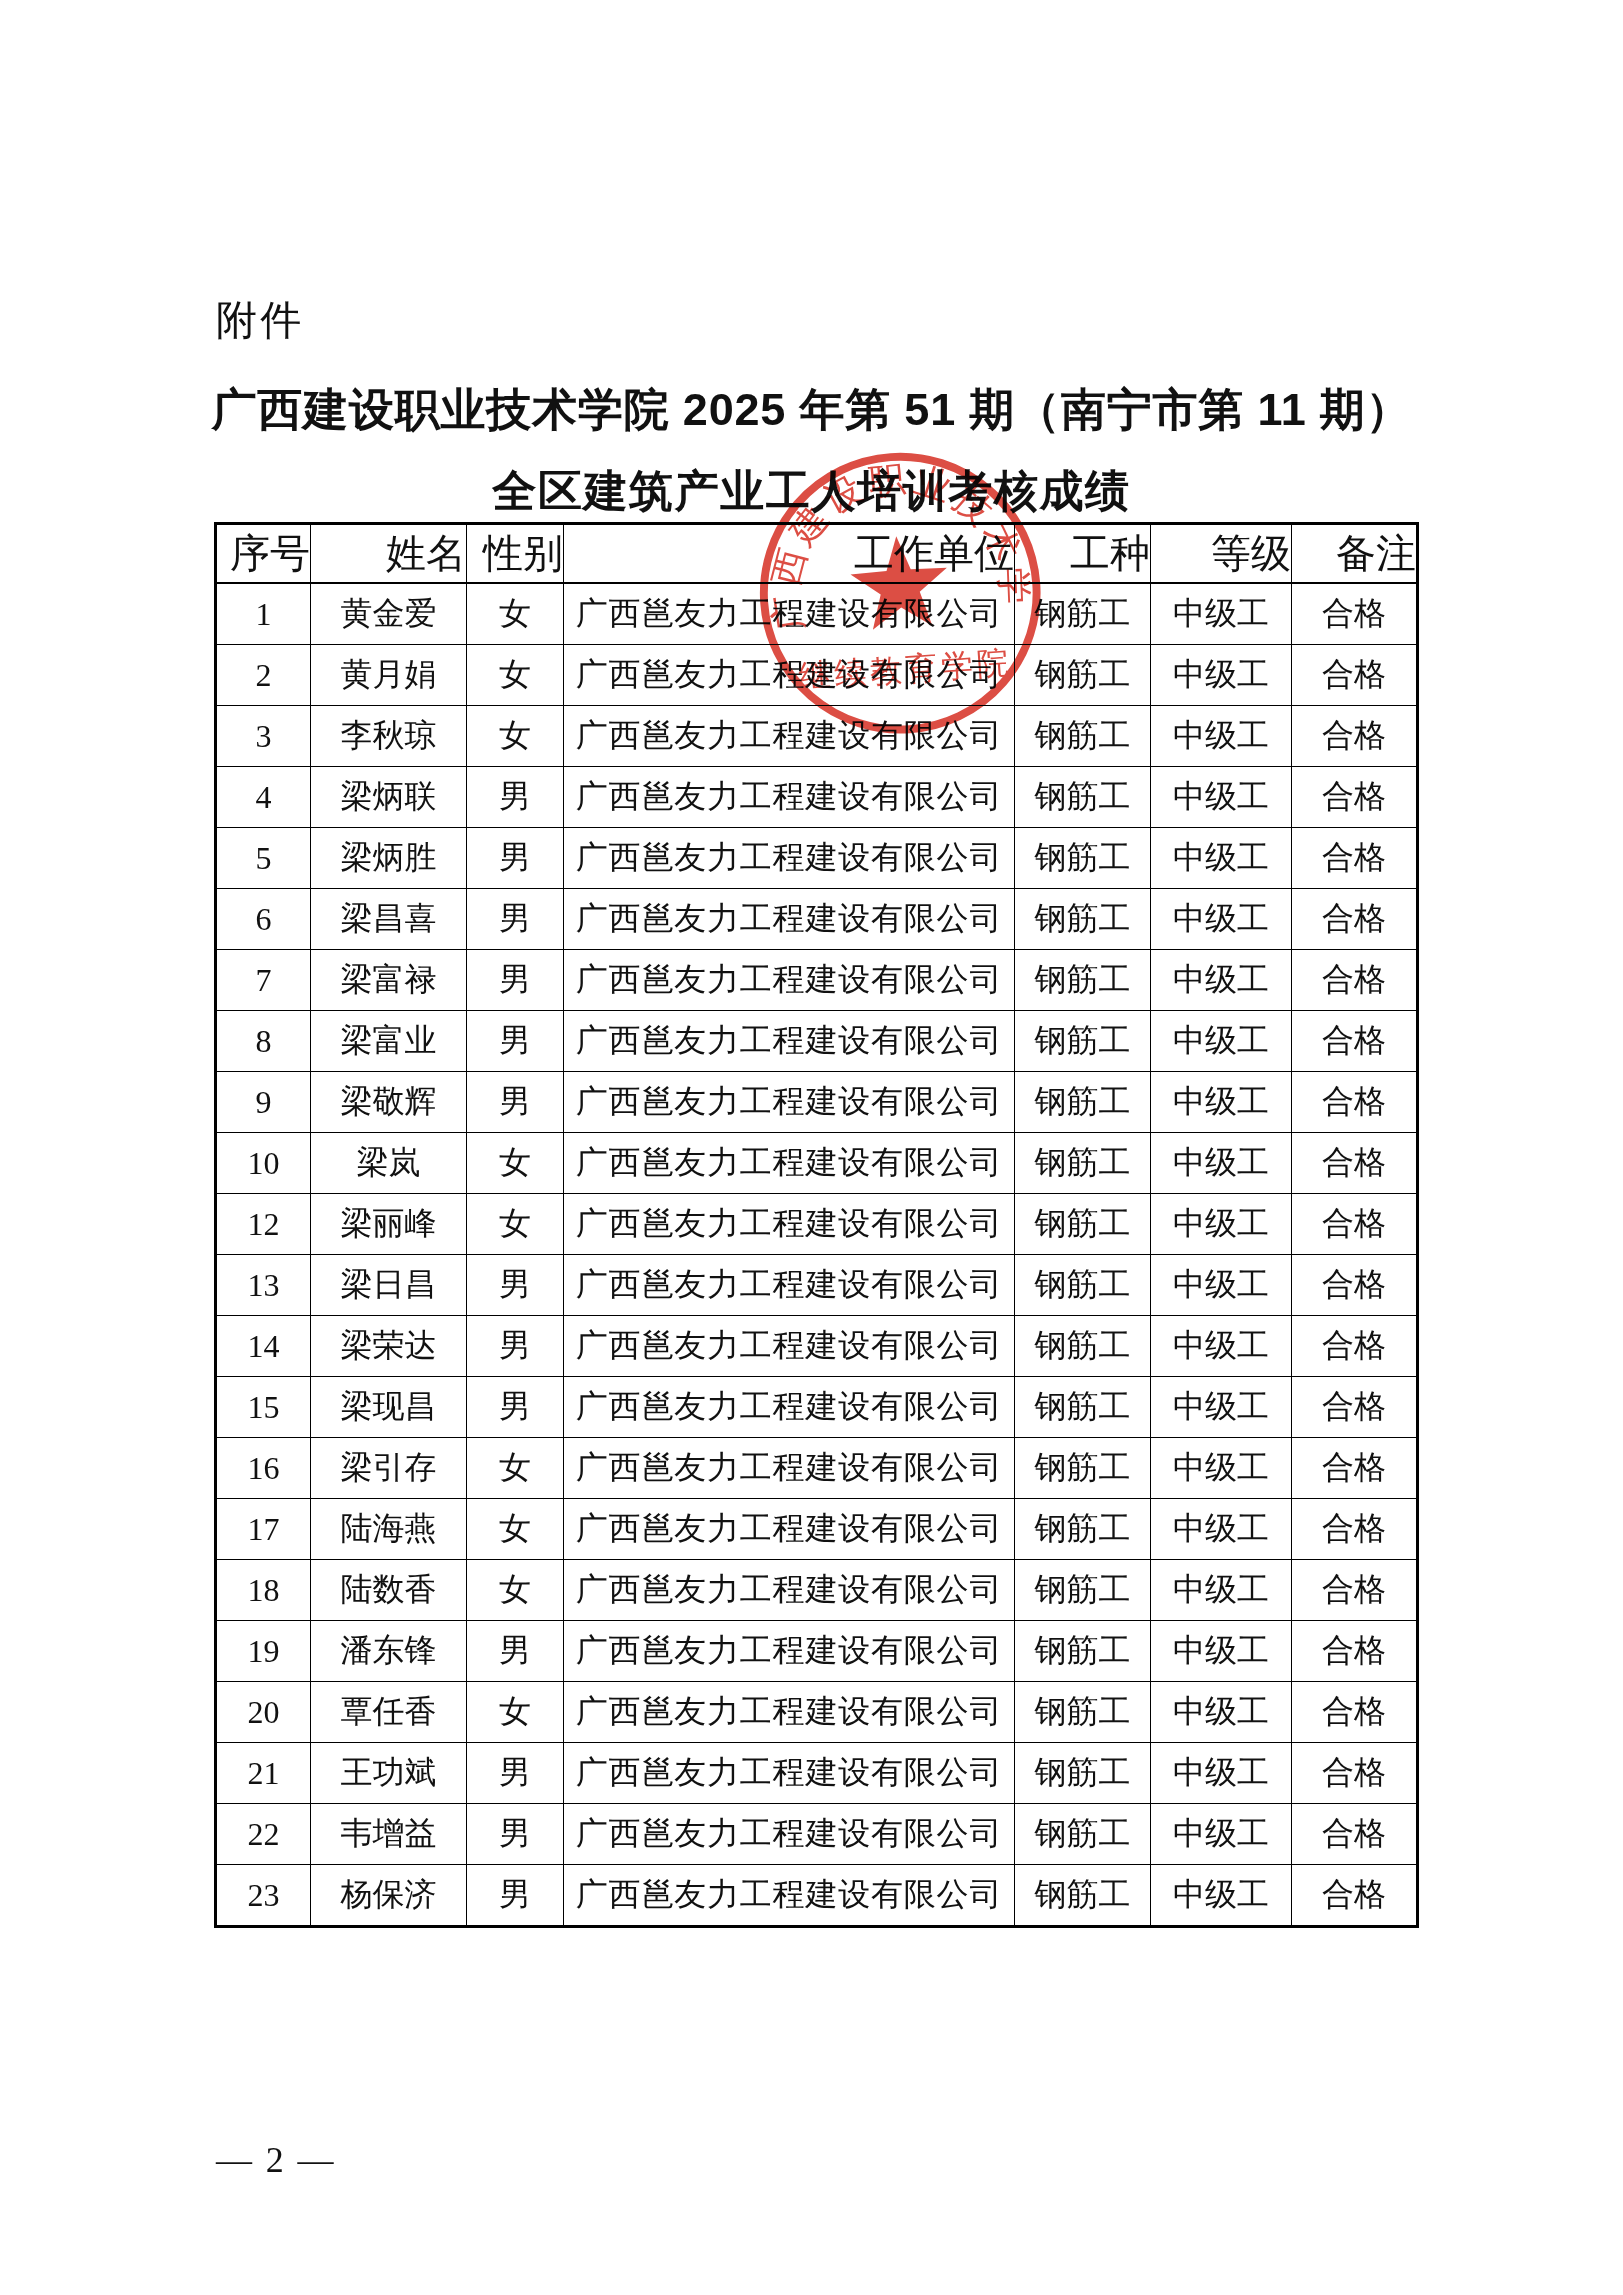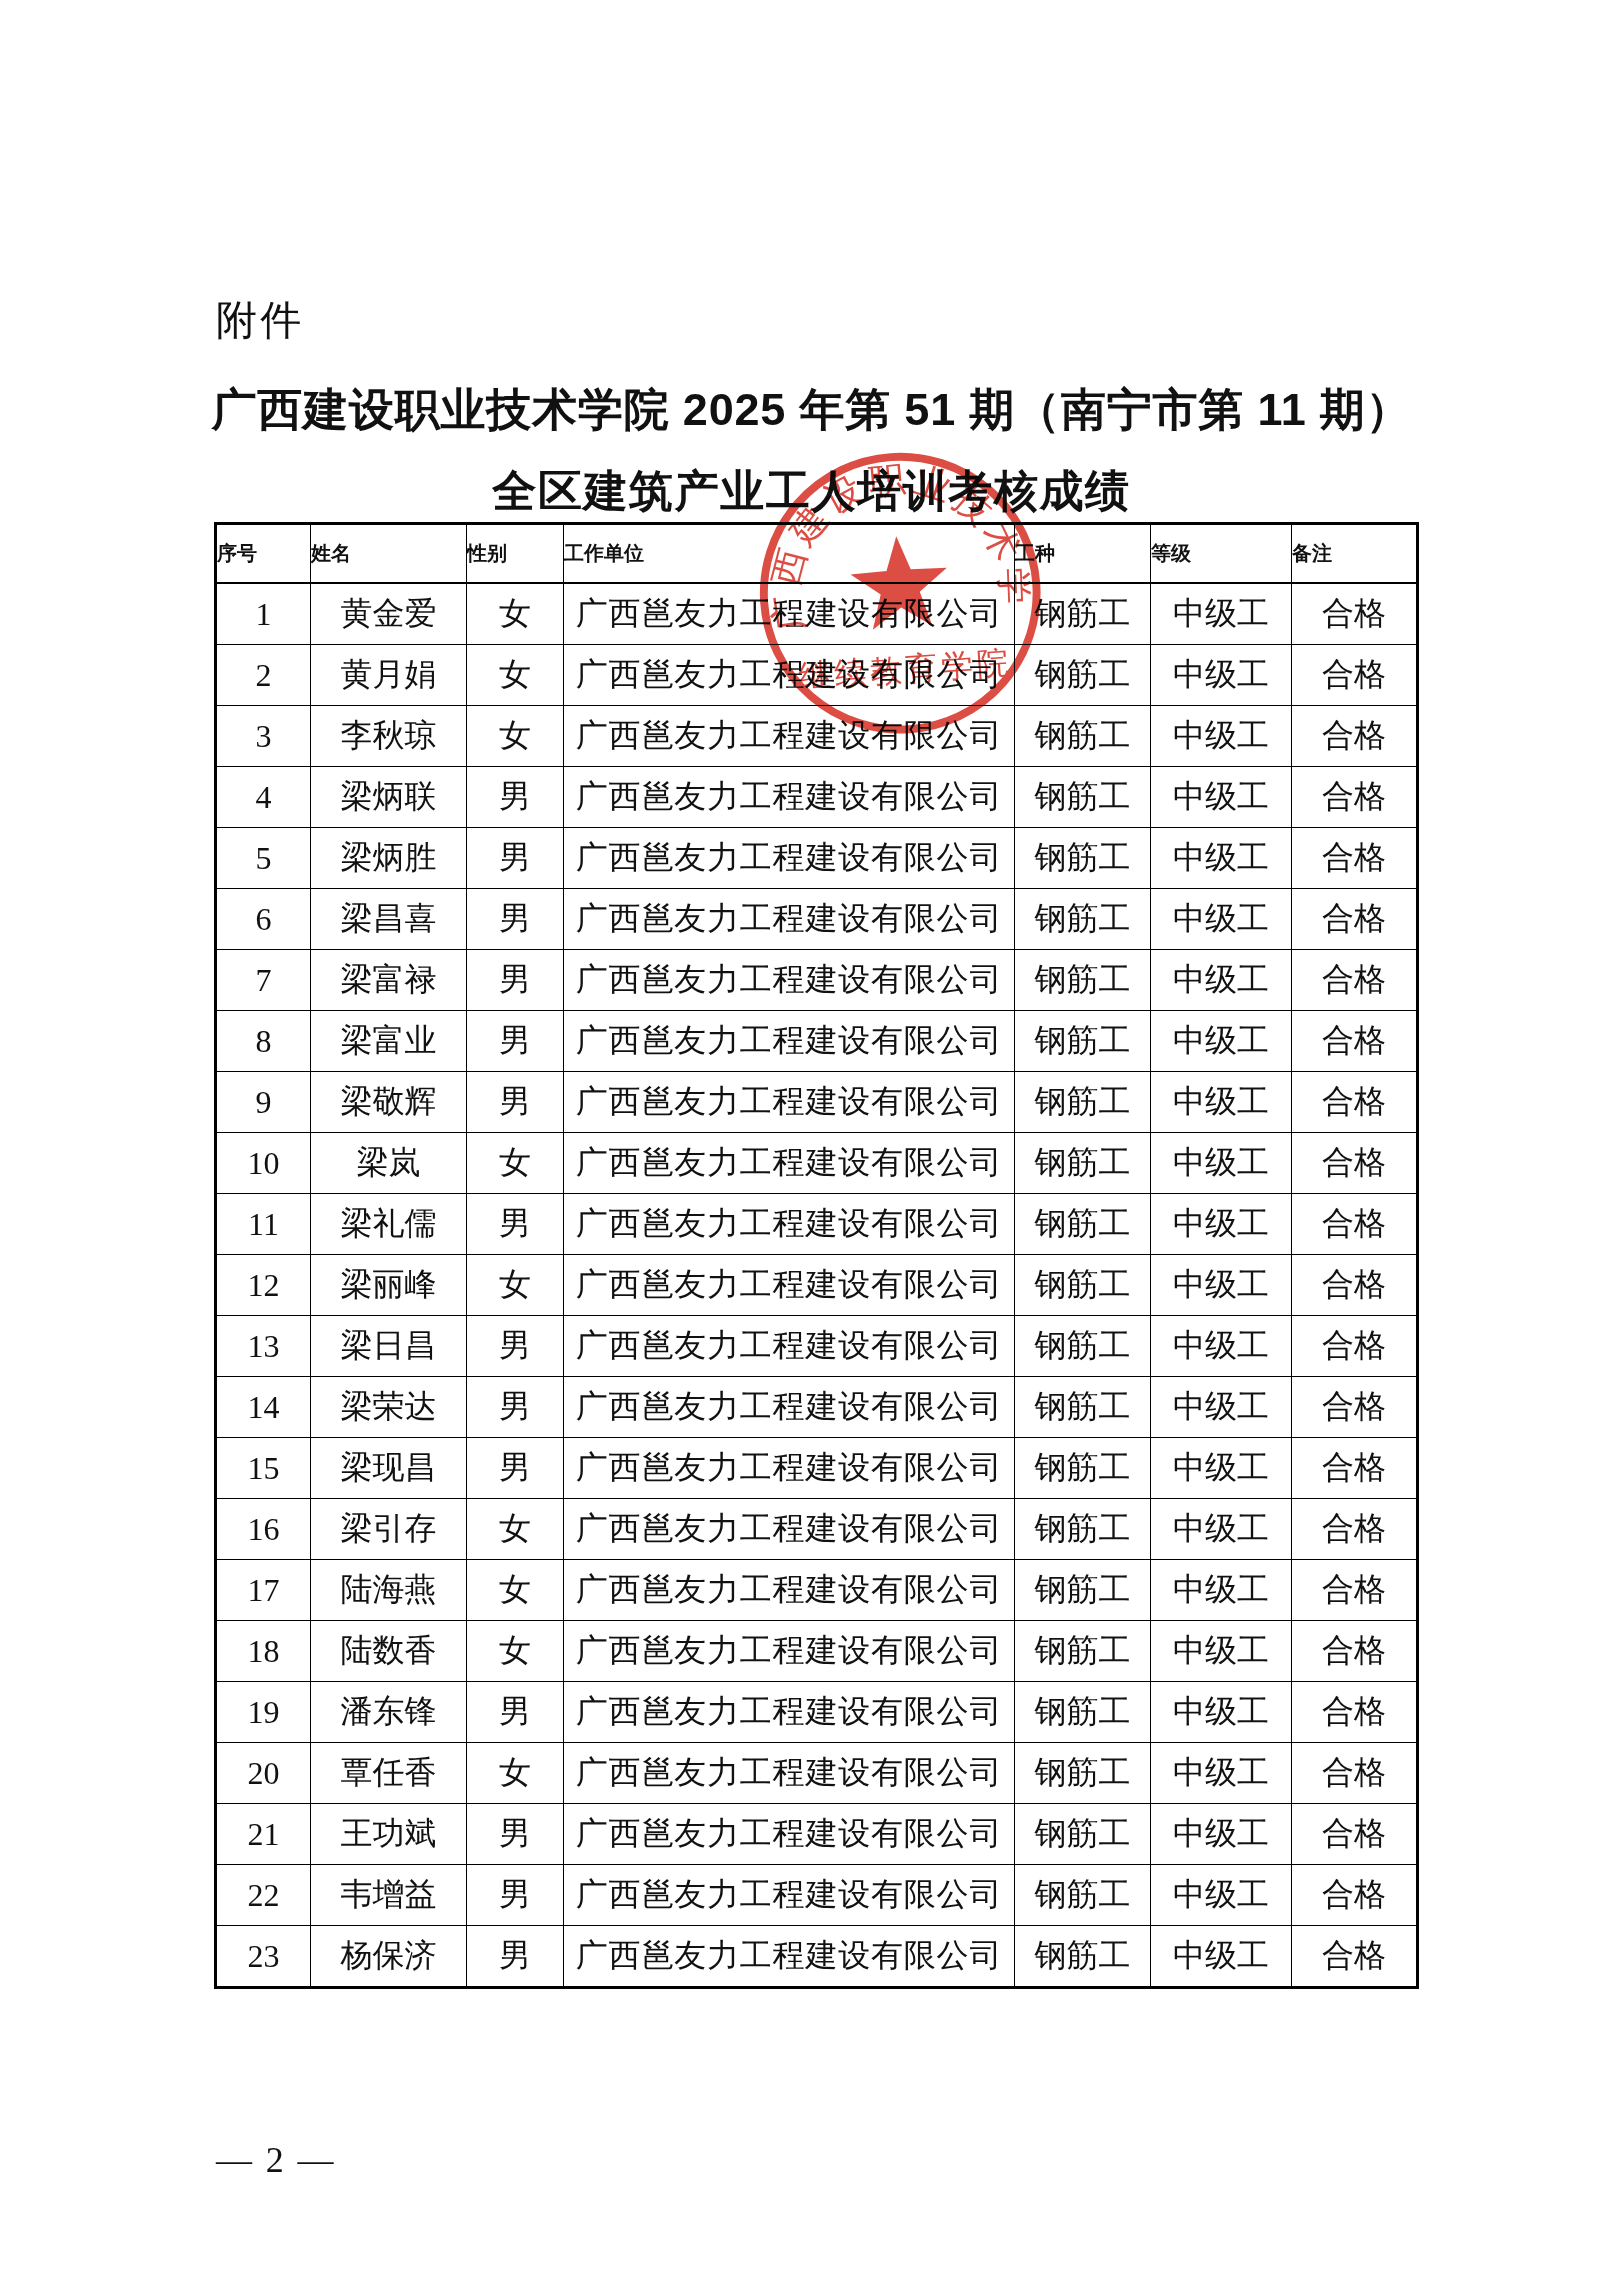--- a/index.html
+++ b/index.html
@@ -18,21 +18,21 @@
   .title-line1{font-size:45px;line-height:1;letter-spacing:0.8px;}
   .title-line2{font-size:44px;line-height:1;margin-top:37px;letter-spacing:1.6px;}
   table.doc-table{
     position:absolute;left:214px;top:522px;width:1203px;
     border-collapse:collapse;table-layout:fixed;
     border:3.2px solid #000;font-size:32px;
   }
   table.doc-table th{
     border:1.6px solid #000;border-bottom:2.4px solid #000;
     height:57px;font-family:"Liberation Sans","DejaVu Sans",sans-serif;
-    font-weight:700;font-size:20px;text-align:left;vertical-align:middle;
+    font-weight:400;font-size:40px;text-align:right;vertical-align:middle;
     padding:0;
   }
   table.doc-table td{
     border:1.6px solid #000;height:60px;text-align:center;vertical-align:middle;
     padding:0;font-size:32px;
   }
   td.cell-employer{font-size:30px;letter-spacing:0.8px;}
   .footer{
     position:absolute;left:216px;top:2139px;font-size:36px;letter-spacing:2.4px;
   }
@@ -158,29 +158,20 @@
       <tr>
         <td class="cell-index">10</td>
         <td class="cell-name">梁岚</td>
         <td class="cell-gender">女</td>
         <td class="cell-employer">广西邕友力工程建设有限公司</td>
         <td class="cell-trade">钢筋工</td>
         <td class="cell-level">中级工</td>
         <td class="cell-remark">合格</td>
       </tr>
       <tr>
-        <td class="cell-index">11</td>
-        <td class="cell-name">梁礼儒</td>
-        <td class="cell-gender">男</td>
-        <td class="cell-employer">广西邕友力工程建设有限公司</td>
-        <td class="cell-trade">钢筋工</td>
-        <td class="cell-level">中级工</td>
-        <td class="cell-remark">合格</td>
-      </tr>
-      <tr>
         <td class="cell-index">12</td>
         <td class="cell-name">梁丽峰</td>
         <td class="cell-gender">女</td>
         <td class="cell-employer">广西邕友力工程建设有限公司</td>
         <td class="cell-trade">钢筋工</td>
         <td class="cell-level">中级工</td>
         <td class="cell-remark">合格</td>
       </tr>
       <tr>
         <td class="cell-index">13</td>

